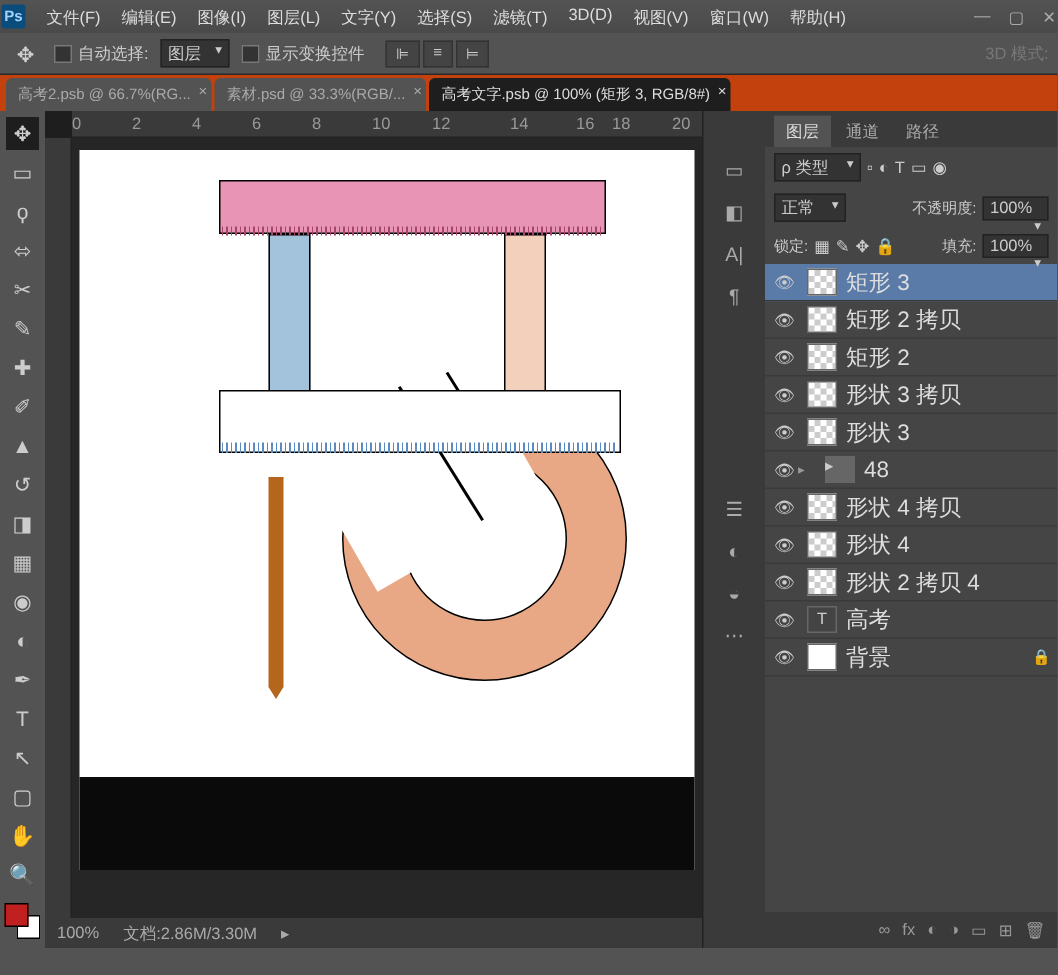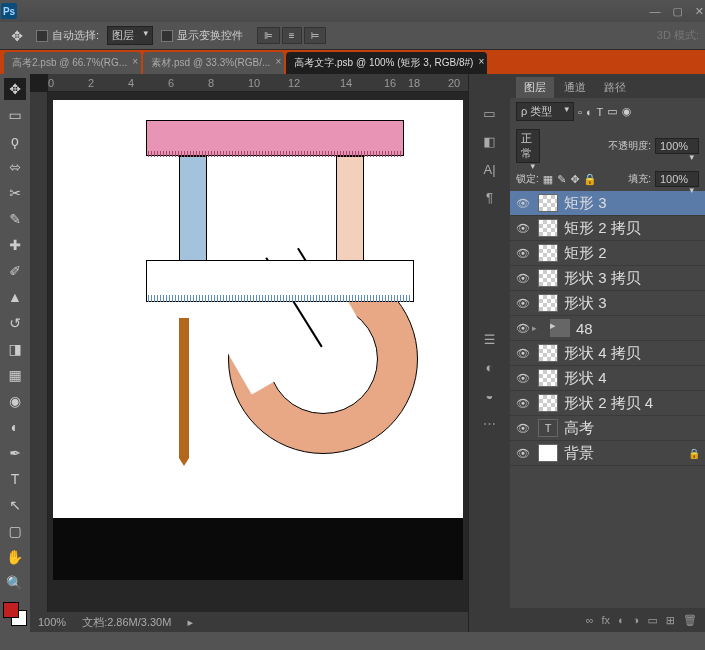--- a/index.html
+++ b/index.html
@@ -66,20 +66,33 @@
 .circ-inner{position:absolute;left:215px;top:204px;width:110px;height:110px;border-radius:50%;background:#fff;border:1.5px solid #000}
 .circ-mask{position:absolute;left:160px;top:150px;width:130px;height:120px;background:#fff;transform:rotate(-30deg)}
 .angle-line1{position:absolute;width:105px;height:1.5px;background:#000;left:164px;top:246px;transform:rotate(58deg);transform-origin:right center}
 .angle-line2{position:absolute;width:62px;height:1.5px;background:#000;left:216px;top:200px;transform:rotate(58deg);transform-origin:right center}
 </style>
 </head>
 <body>
 
 <div class="titlebar">
   <div class="ps-logo">Ps</div>
+  <div class="menubar">
+      <span>文件(F)</span>
+      <span>编辑(E)</span>
+      <span>图像(I)</span>
+      <span>图层(L)</span>
+      <span>文字(Y)</span>
+      <span>选择(S)</span>
+      <span>滤镜(T)</span>
+      <span>3D(D)</span>
+      <span>视图(V)</span>
+      <span>窗口(W)</span>
+      <span>帮助(H)</span>
+    </div>
   <div class="winctrl">
     <span>—</span>
     <span>▢</span>
     <span>✕</span>
   </div>
 </div>
 
 <div class="optbar">
   <span class="tool">✥</span>
   <div class="grp">
@@ -194,21 +207,21 @@
       </div>
     <div class="pctrl">
       <div class="sel" style="width:58px">ρ 类型</div>
       <span>▫</span>
       <span>◐</span>
       <span>T</span>
       <span>▭</span>
       <span>◉</span>
     </div>
     <div class="pctrl">
-      <div class="sel" style="width:24px">正常</div>
+      <div class="sel" style="width:48px">正常</div>
       <span style="margin-left:auto;font-size:10px">不透明度:</span>
       <div class="sel" style="width:44px">100%</div>
     </div>
     <div class="pctrl">
       <span style="font-size:10px">锁定:</span>
       <span>▦</span>
       <span>✎</span>
       <span>✥</span>
       <span>🔒</span>
       <span style="margin-left:auto;font-size:10px">填充:</span>

